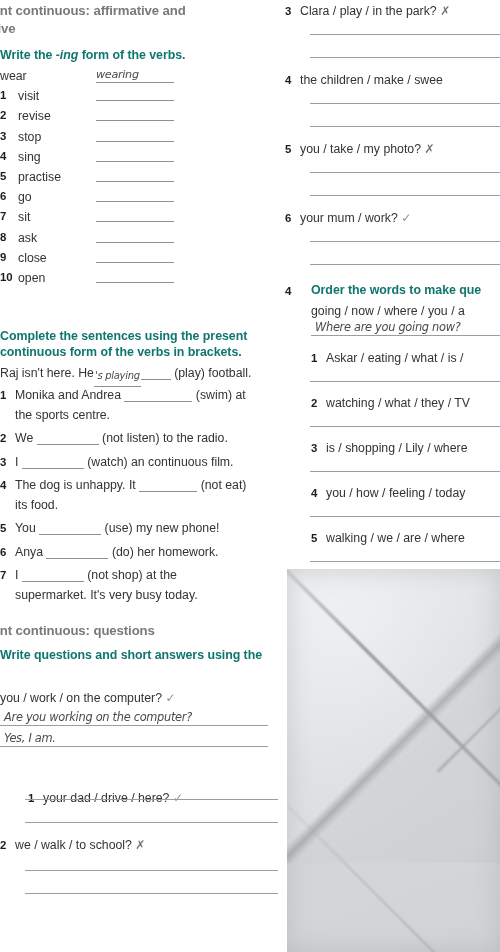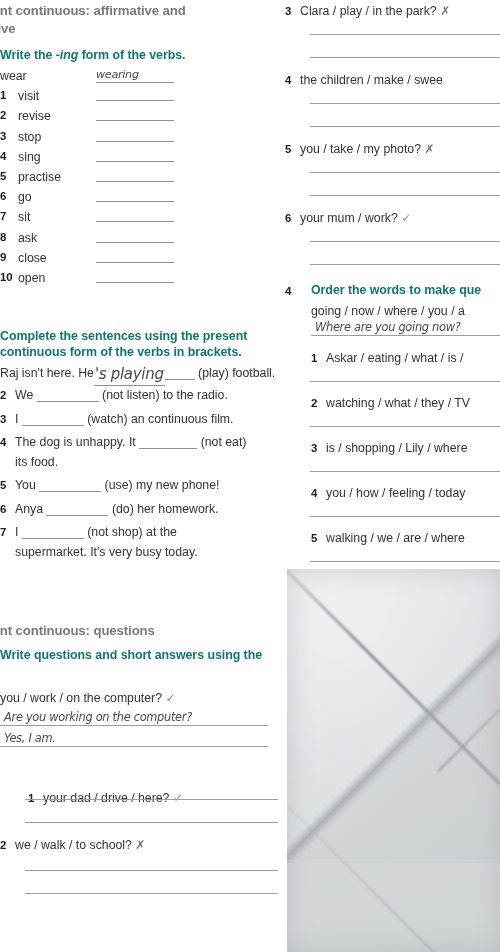--- a/index.html
+++ b/index.html
@@ -69,21 +69,21 @@
   .ansline{
     border-bottom:1.2px solid #9b9ea1;
     height:0;
     margin:0;
   }
 
   
   .hand{
     font-family:"DejaVu Sans",sans-serif;
     font-style:italic;
-    font-size:15px;
+    font-size:10px;
     color:#4a4a4a;
     letter-spacing:-0.3px;
     border-bottom:1.1px solid #8d9093;
     display:inline-block;
     padding:0 1px;
     vertical-align:-2px;
   }
   .hand-line{
     font-family:"DejaVu Sans",sans-serif;
     font-style:italic;
@@ -235,20 +235,26 @@
       <div>continuous form of the verbs in brackets.</div>
     </div>
 
     <div class="row" style="position:absolute;left:22px;top:364px;width:280px;">
       <span>Raj isn't here. He</span><span class="hand">'s playing</span><span class="blank" style="width:30px;"></span>
       <span>(play) football.</span>
     </div>
 
     <div style="position:absolute;left:22px;top:386px;width:272px;">
 
+      <div class="row wrap" style="margin-bottom:4px;">
+        <span class="num">1</span><span>Monika and Andrea</span>
+        <span class="blank" style="width:68px;"></span>
+        <span>(swim) at</span>
+        <div style="margin-left:15px;">the sports centre.</div>
+      </div>
 
       <div class="row" style="margin-bottom:4px;">
         <span class="num">2</span><span>We</span>
         <span class="blank" style="width:62px;"></span>
         <span>(not listen) to the radio.</span>
       </div>
 
       <div class="row" style="margin-bottom:4px;">
         <span class="num">3</span><span>I</span>
         <span class="blank" style="width:62px;"></span>

